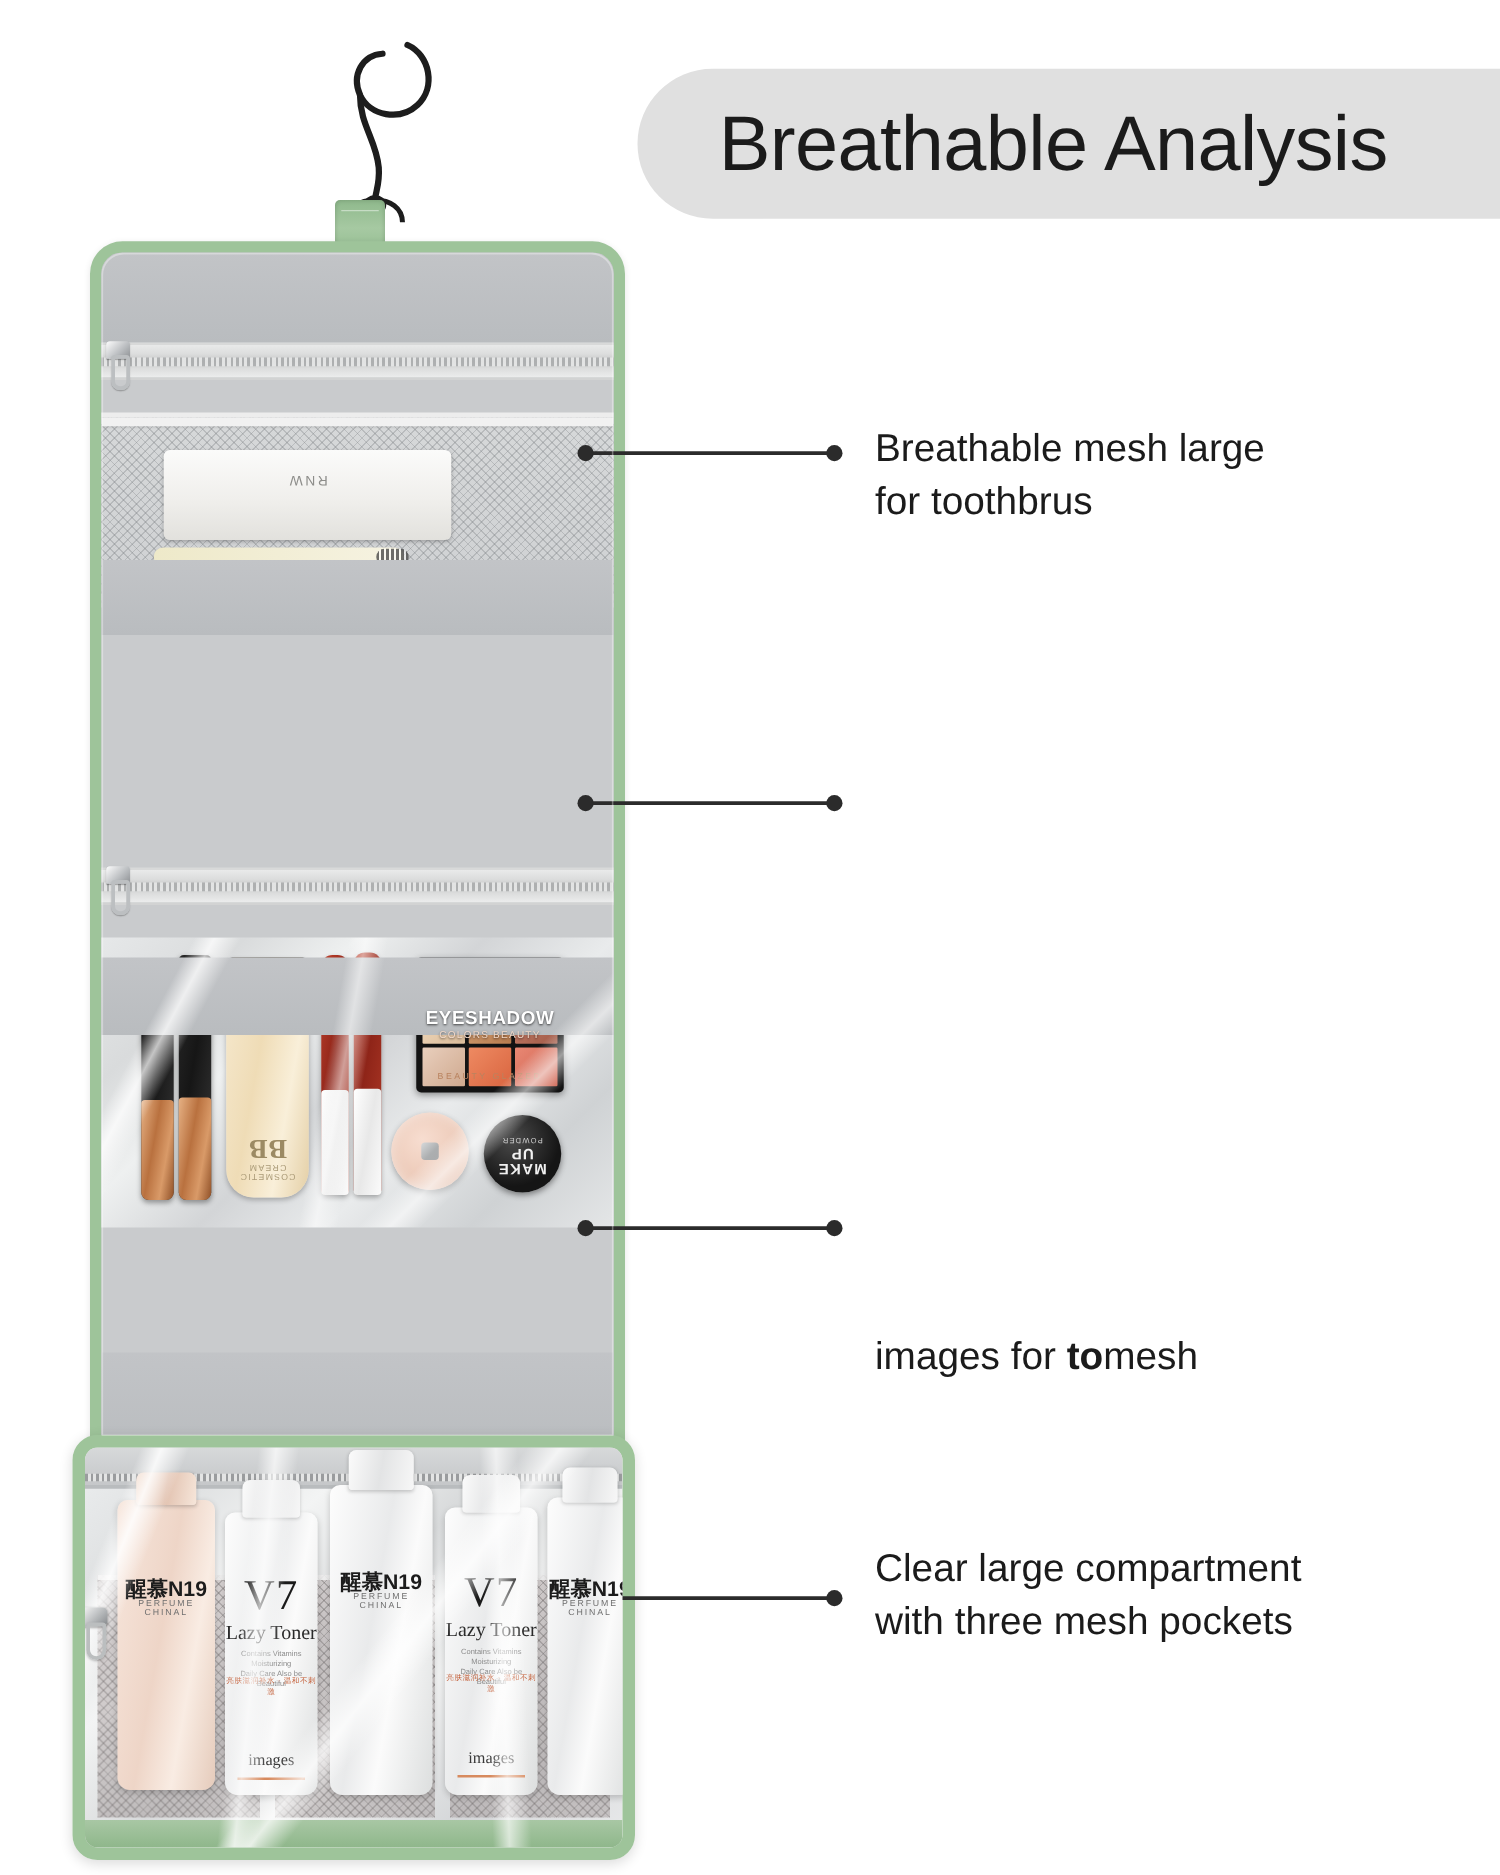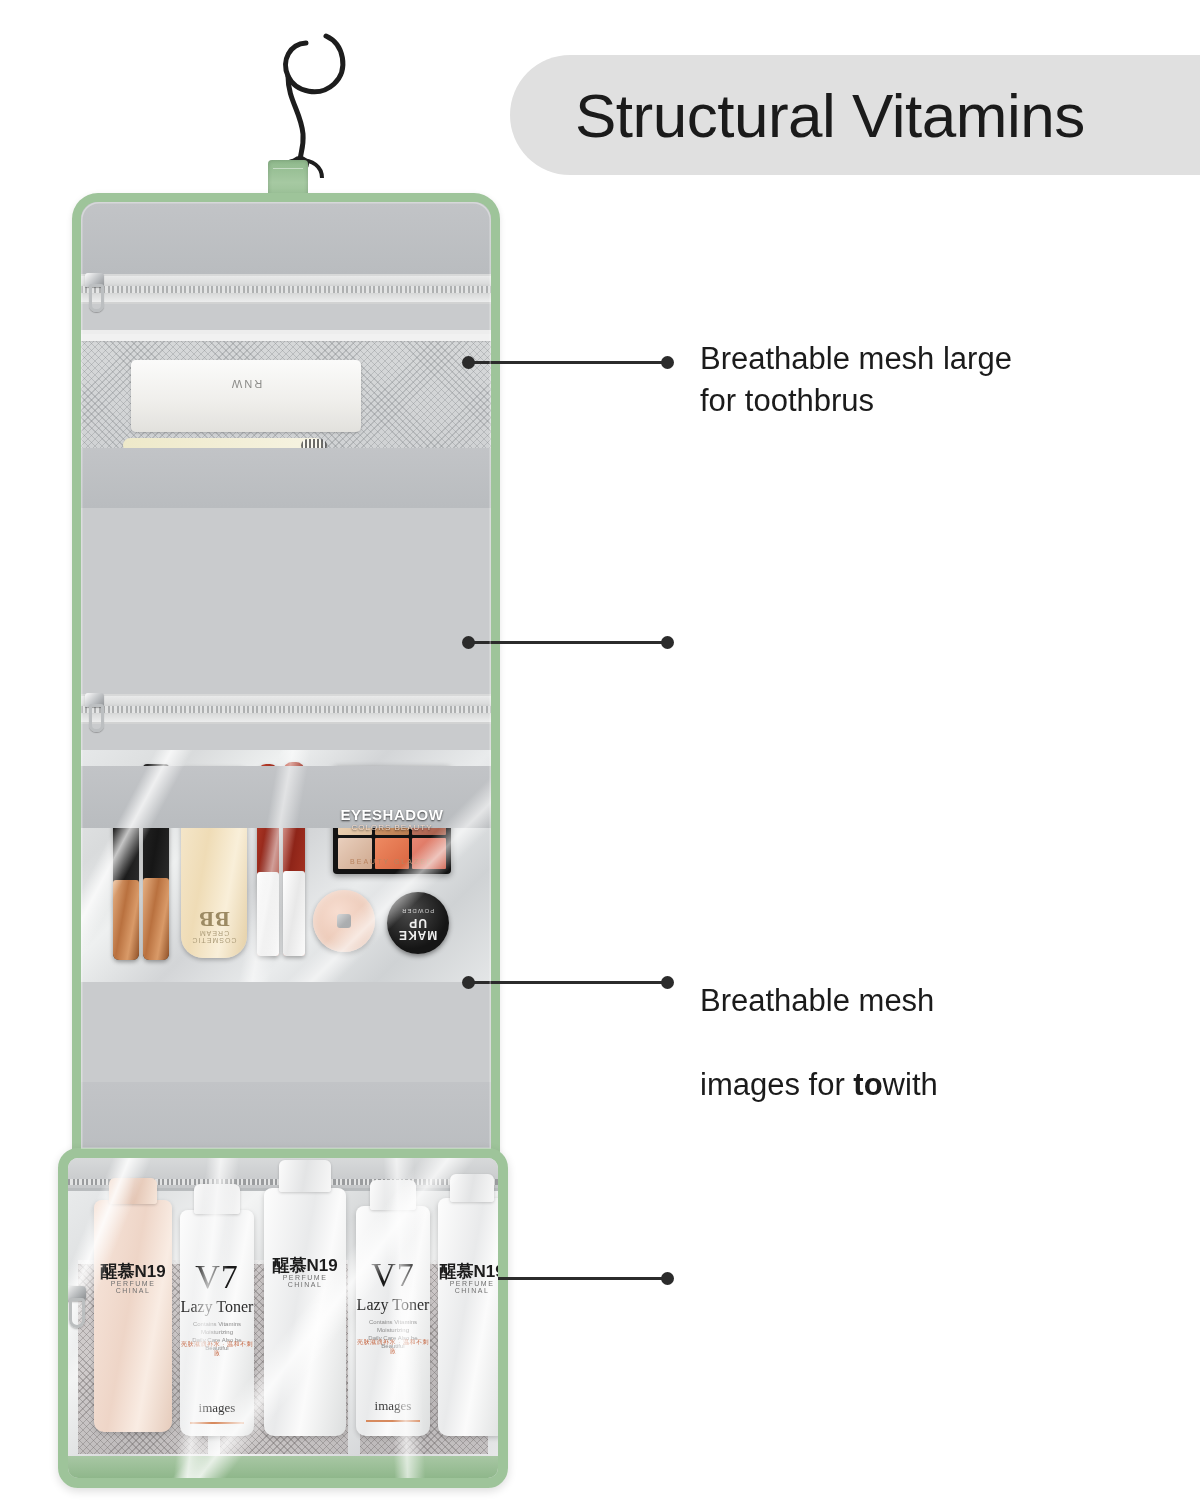--- a/index.html
+++ b/index.html
@@ -337,21 +337,21 @@
     border:3px solid #bbbebf;border-radius:3px 3px 8px 8px;
     box-shadow:0 1px 2px rgba(0,0,0,.25);
   }
 </style>
 </head>
 <body>
 
 <div class="stage">
 
   <div class="title-pill">
-    <div class="title-text">Structural Vitamins</div>
+    <div class="title-text">Breathable Analysis</div>
   </div>
 
   <div class="product">
 
     <div class="hook-wrap">
       <svg width="120" height="150" viewBox="0 0 120 150">
         <path d="M78 8 C 96 16, 101 42, 86 56 C 72 69, 48 65, 40 48 C 33 32, 42 16, 58 15" fill="none" stroke="#1d1d1d" stroke-width="5" stroke-linecap="round"></path>
         <path d="M40 48 C 40 72, 53 84, 55 106 C 56 120, 52 126, 52 133" fill="none" stroke="#1d1d1d" stroke-width="5" stroke-linecap="round"></path>
         <ellipse cx="52" cy="136" rx="7" ry="6" fill="none" stroke="#1d1d1d" stroke-width="4"></ellipse>
         <path d="M30 150 C 30 138, 40 132, 52 132 C 64 132, 74 138, 74 150" fill="none" stroke="#1d1d1d" stroke-width="4"></path>
@@ -522,23 +522,25 @@
     <div class="cl-dot start"></div>
     <div class="cl-dot end"></div>
   </div>
 
   <div class="callout" style="left:468px;top:981px;width:200px;">
     <div class="cl-line" style="width:200px;"></div>
     <div class="cl-dot start"></div>
     <div class="cl-dot end"></div>
   </div>
   <div class="cl-text" style="left:700px;top:938px;">
-    <span>Breathable mesh</span><br>
-    <span>images for </span><b>to</b><span>with</span>
+    <br>
+    <span>images for </span><b>to</b><span>mesh</span>
   </div>
 
   <div class="callout" style="left:468px;top:1277px;width:200px;">
     <div class="cl-line" style="width:200px;"></div>
     <div class="cl-dot start"></div>
     <div class="cl-dot end"></div>
   </div>
+  <div class="cl-text" style="left:700px;top:1234px;">Clear large compartment
+with three mesh pockets</div>
 
 </div>
 
 </body></html>

